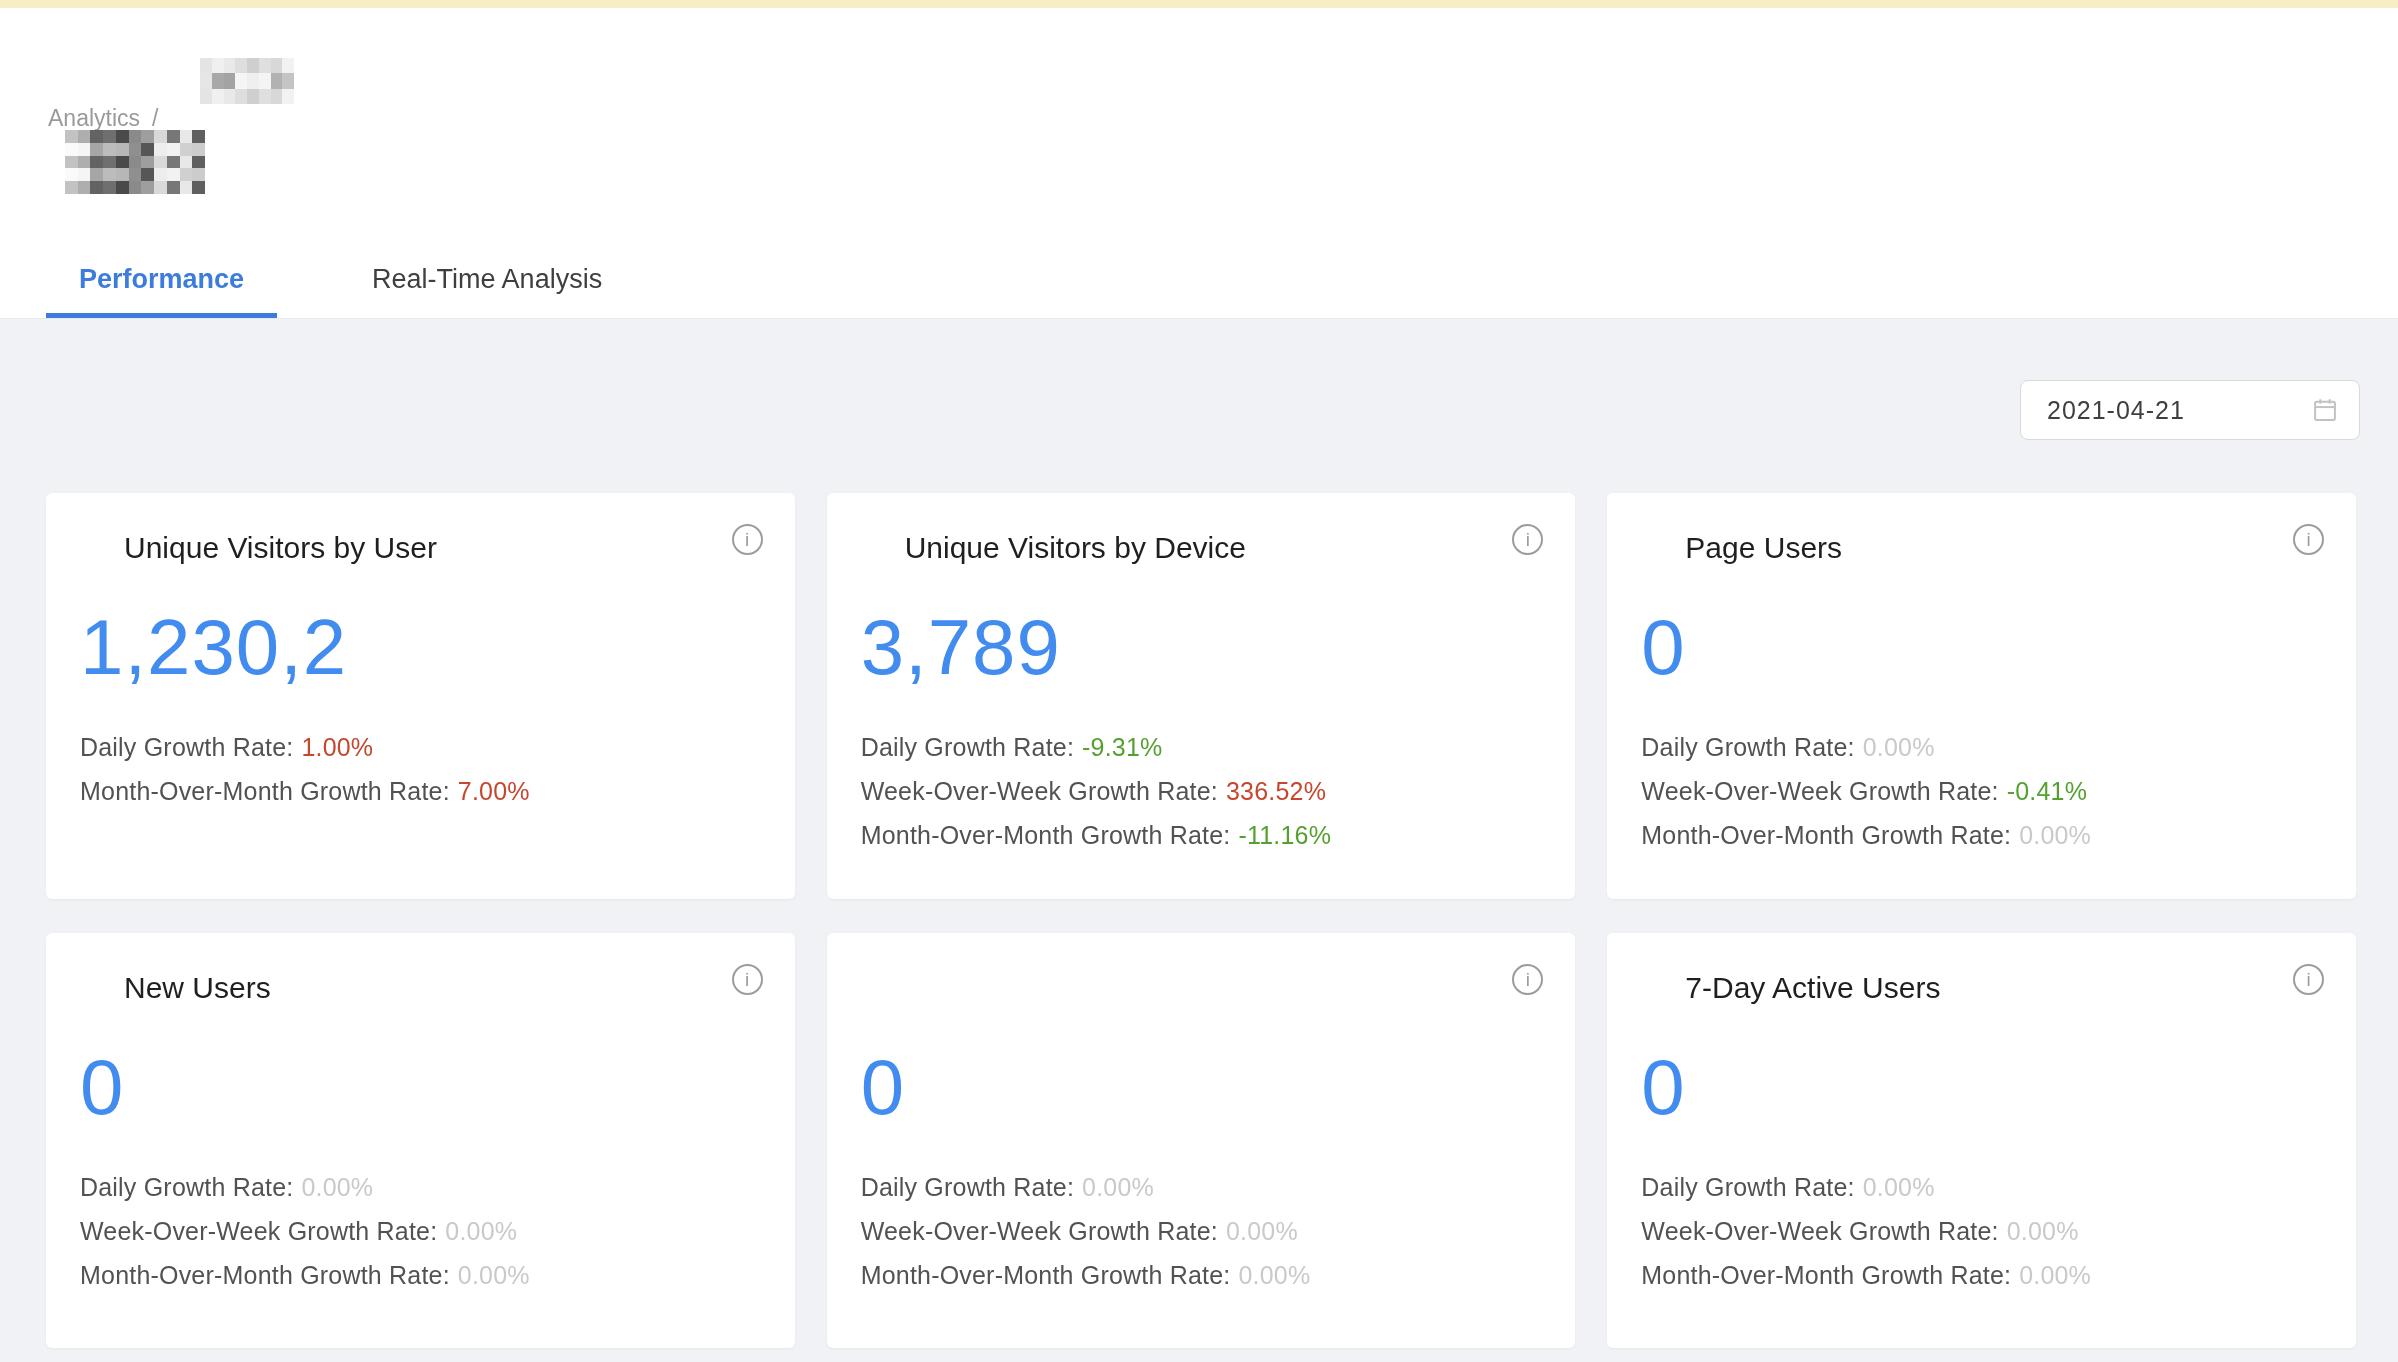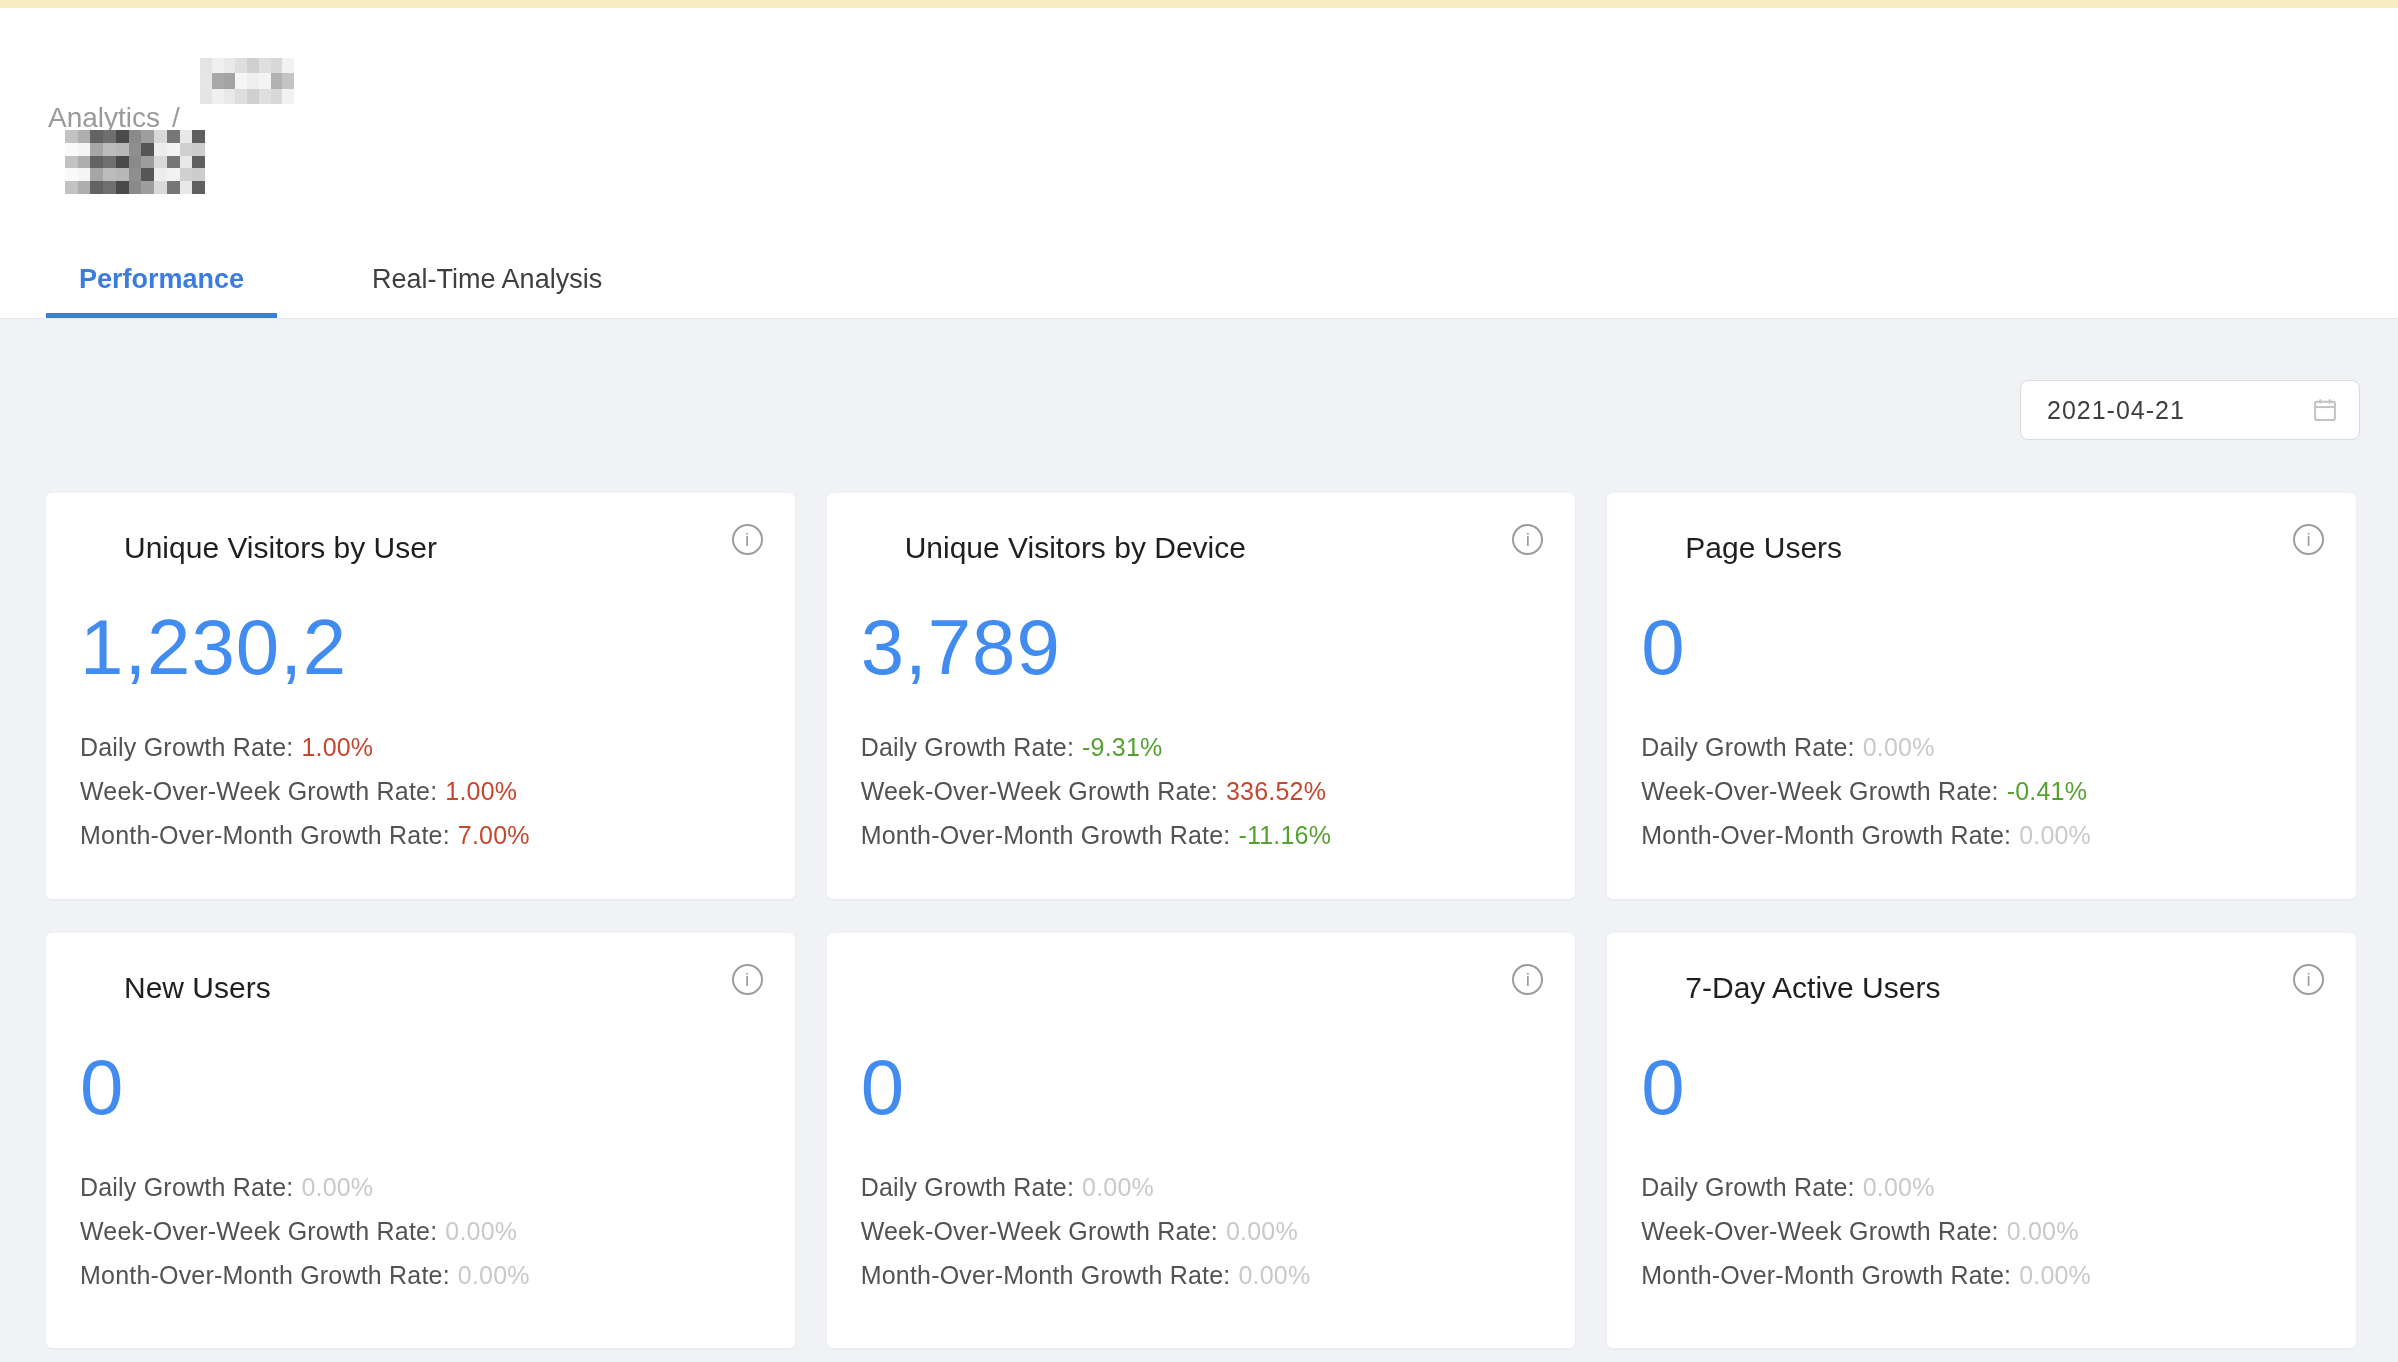--- a/index.html
+++ b/index.html
@@ -3,21 +3,21 @@
 <meta charset="utf-8">
 <style>
   * { margin:0; padding:0; box-sizing:border-box; }
   html,body { width:2398px; height:1362px; overflow:hidden; }
   body { font-family:"Liberation Sans", sans-serif; background:#ffffff; position:relative; }
 
   .top-accent { width:100%; height:8px; }
 
   
   .header { position:relative; width:100%; height:311px; background:#fff; border-bottom:1px solid #e7e9ec; }
-  .breadcrumb { position:absolute; left:48px; top:90px; height:40px; display:flex; align-items:center; font-size:28px; color:#9a9a9a; }
+  .breadcrumb { position:absolute; left:48px; top:90px; height:40px; display:flex; align-items:center; font-size:23px; color:#9a9a9a; }
   .breadcrumb .crumb-link { color:#9a9a9a; text-decoration:none; cursor:pointer; }
   .breadcrumb .sep { margin:0 12px; color:#9a9a9a; }
   .redact { overflow:hidden; }
   .redact-breadcrumb { position:absolute; left:200px; top:50px; width:94px; height:46px; }
   .redact-title { position:absolute; left:65px; top:122px; width:140px; height:64px; }
 
   .tabs { position:absolute; left:46px; bottom:0; display:flex; }
   .tab { height:72px; padding:0 33px; display:flex; align-items:center; font-size:27px; font-weight:500;
          color:#3f3f3f; cursor:pointer; border-bottom:5px solid transparent; }
   .tab + .tab { margin-left:62px; }
@@ -163,23 +163,20 @@
   <div class="cards-grid">
   <div class="card">
     <div class="card-title">Unique Visitors by User</div>
     <i class="info-icon">i</i>
     <div class="card-value" style="color: rgb(66, 140, 240);">1,230,2</div>
     <div class="card-metrics">
       <div class="metric-row">
         <span class="m-label">Daily Growth Rate:</span><span class="m-value" style="color: rgb(199, 70, 46);">1.00%</span>
       </div>
       <div class="metric-row">
-        <span class="m-label">Week-Over-Week Growth Rate:</span><span class="m-value" style="color: rgb(199, 70, 46);">1.00%</span>
-      </div>
-      <div class="metric-row">
         <span class="m-label">Month-Over-Month Growth Rate:</span><span class="m-value" style="color: rgb(199, 70, 46);">7.00%</span>
       </div>
     </div>
   </div>
 
   <div class="card">
     <div class="card-title">Unique Visitors by Device</div>
     <i class="info-icon">i</i>
     <div class="card-value" style="color: rgb(66, 140, 240);">3,789</div>
     <div class="card-metrics">

